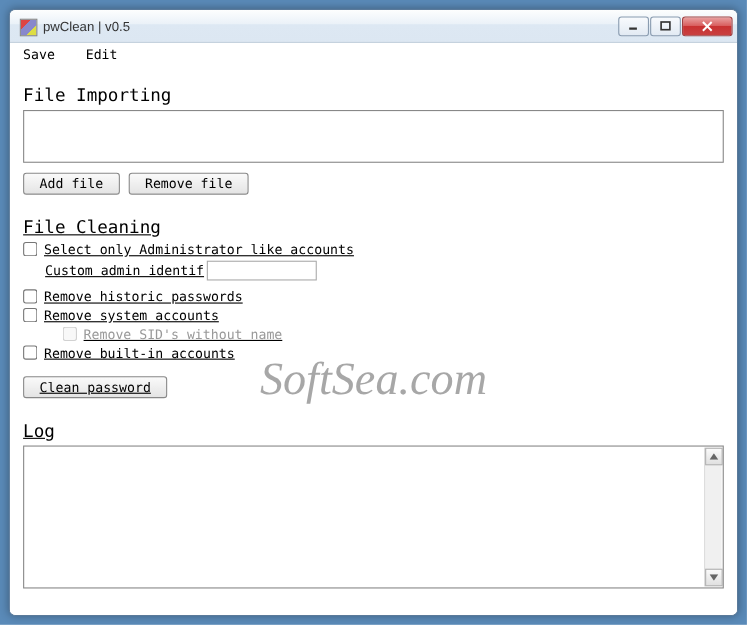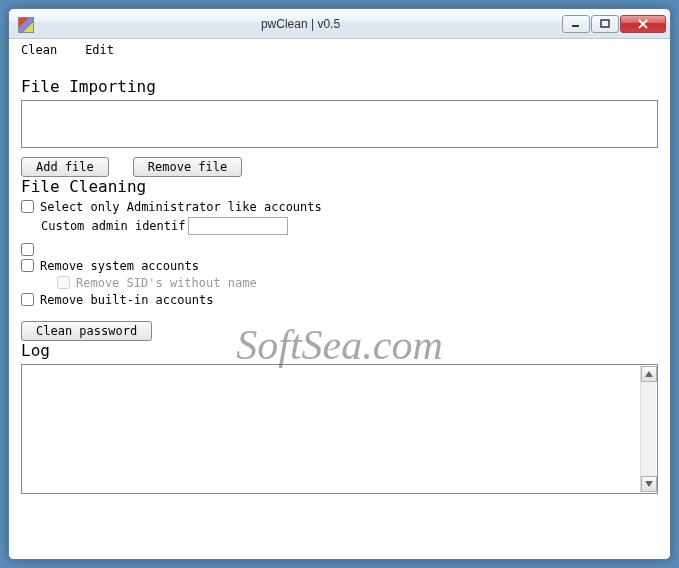--- a/index.html
+++ b/index.html
@@ -42,21 +42,20 @@
       width: 14px; height: 14px;
       border: 1px solid #888;
       background: linear-gradient(135deg, #d44 0%, #d44 33%, #88c 33%, #88c 66%, #dd4 66%);
       top: 1px; left: 1px;
     }
     .title-text {
       flex: 1;
       color: #333;
       font-family: "Segoe UI", Tahoma, sans-serif;
       font-size: 12px;
-      text-align: center;
     }
     .win-controls { display: flex; gap: 1px; }
     .win-btn {
       width: 28px; height: 18px;
       border: 1px solid #8a9cb0;
       border-radius: 3px;
       background: linear-gradient(to bottom, #f8fafd, #e2eaf3);
       display: flex;
       align-items: center;
       justify-content: center;
@@ -102,21 +101,21 @@
       display: block;
     }
     .filelist {
       width: 100%;
       height: 48px;
       border: 1px solid #888;
       background: #fff;
       resize: none;
       font-family: inherit;
     }
-    .btn-row { display: flex; gap: 24px; margin-top: 6px; align-items: flex-end; }
+    .btn-row { display: flex; gap: 8px; margin-top: 6px; align-items: flex-end; }
     .btn {
       font-family: "SimSun", monospace;
       font-size: 12px;
       padding: 2px 14px;
       border: 1px solid #888;
       border-radius: 3px;
       background: linear-gradient(to bottom, #fafafa, #e4e4e4);
       cursor: pointer;
       min-width: 80px;
     }
@@ -144,21 +143,21 @@
       font-family: "SimSun", monospace;
       margin-bottom: 8px;
     }
     .indent-row input[type="text"] {
       width: 100px;
       height: 18px;
       border: 1px solid #aaa;
       font-family: inherit;
       padding: 0 2px;
     }
-    .section { margin-top: 0; }
+    .section { margin-top: 20px; text-decoration: underline; }
     .logbox {
       width: 100%;
       height: 130px;
       border: 1px solid #888;
       background: #fff;
       position: relative;
     }
     .scrollbar {
       position: absolute;
       right: 1px; top: 1px; bottom: 1px;
@@ -209,21 +208,21 @@
       <div class="win-btn close">
         <svg width="10" height="10">
             <line x1="1" y1="1" x2="9" y2="9" stroke="#fff" stroke-width="1.8"></line>
             <line x1="9" y1="1" x2="1" y2="9" stroke="#fff" stroke-width="1.8"></line>
           </svg>
       </div>
     </div>
   </div>
 
   <div class="menubar">
-    <span class="menu-item">Clean</span>
+    <span class="menu-item">Save</span>
     <span class="menu-item">Edit</span>
   </div>
 
   <div class="client">
 
     <div class="groupbox noborder">
       <span class="group-label-loose">File Importing</span>
       <textarea class="filelist" readonly="" style=""></textarea>
       <div class="btn-row">
         <button class="btn">Add file</button>
@@ -238,20 +237,21 @@
         <input type="checkbox" style="">
         <span>Select only Administrator like accounts</span>
       </label>
       <div class="indent-row">
         <span>Custom admin identif</span>
         <input type="text" value="" style="">
       </div>
 
       <label class="check-row">
         <input type="checkbox" style="">
+        <span>Remove historic passwords</span>
       </label>
       <label class="check-row">
         <input type="checkbox" style="">
         <span>Remove system accounts</span>
       </label>
       <label class="check-row disabled">
         <input type="checkbox" disabled="" style="">
         <span>Remove SID's without name</span>
       </label>
       <label class="check-row">

